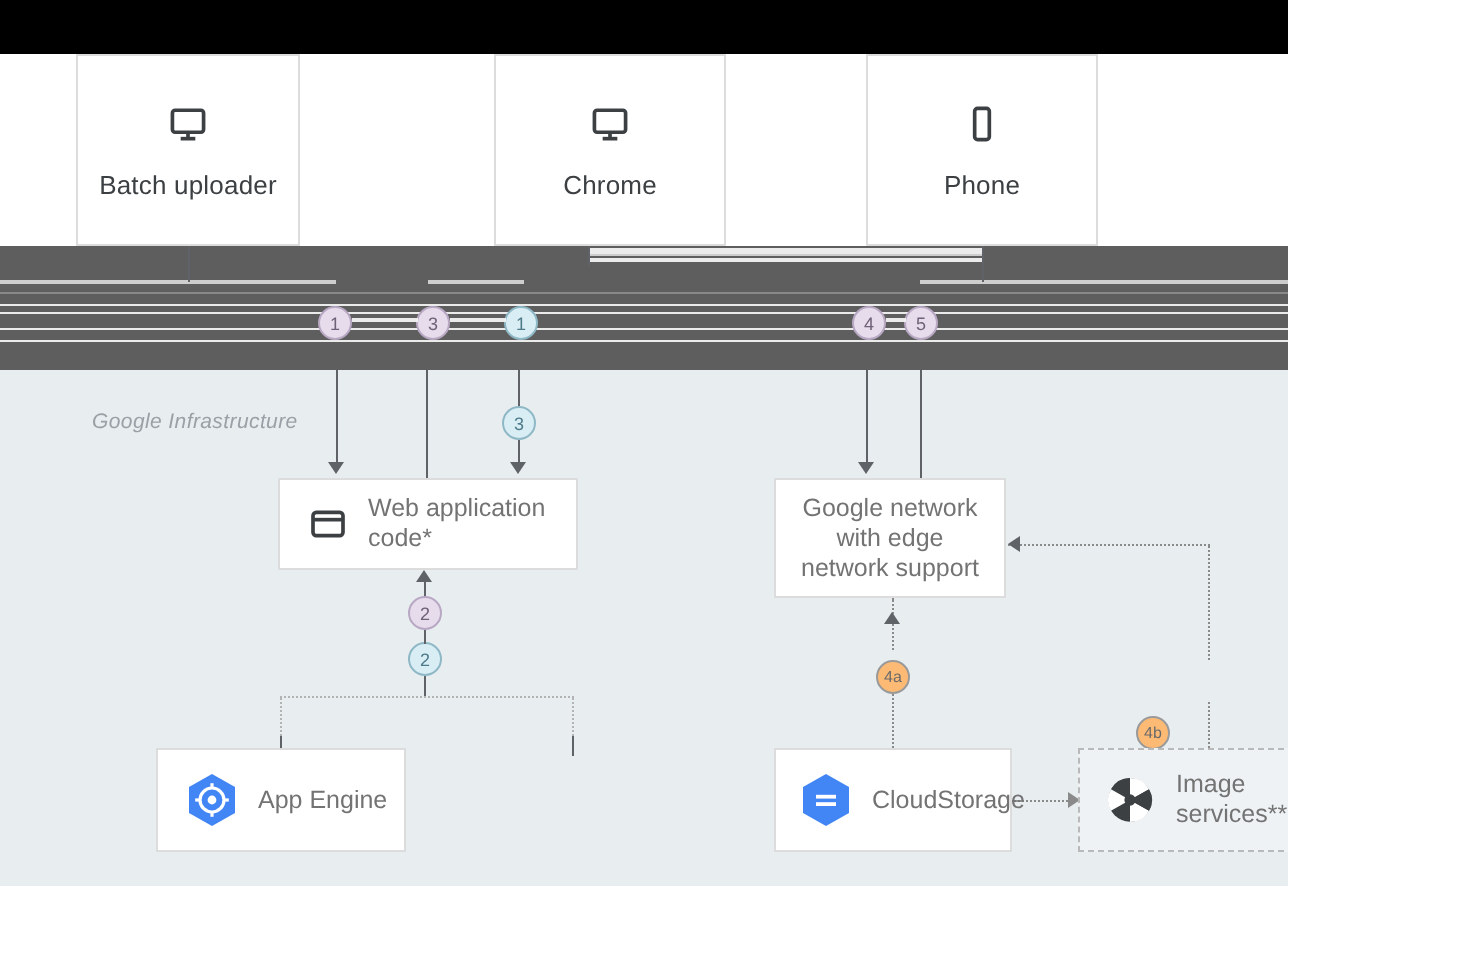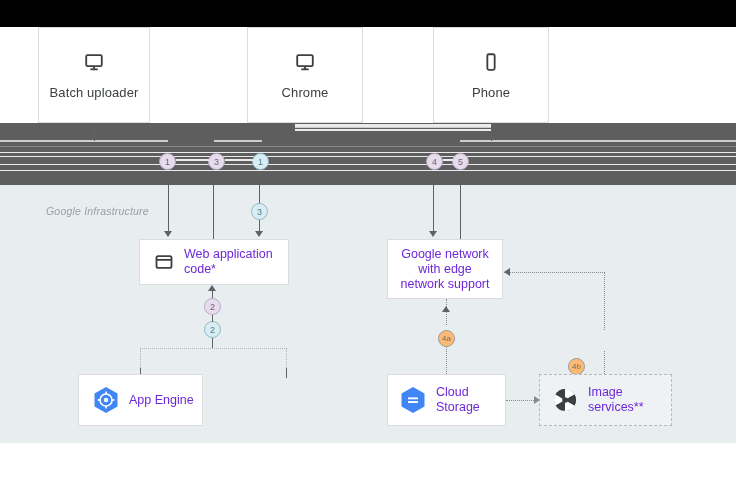--- a/index.html
+++ b/index.html
@@ -2,21 +2,21 @@
 <html><head>
 <meta charset="utf-8">
 <style>
   html,body{margin:0;padding:0;}
   body{
     width:736px;height:480px;
     background:#ffffff;
     font-family:"Liberation Sans", sans-serif;
     overflow:hidden;
   }
-  #stage{position:relative;width:736px;height:480px;overflow:hidden;}
+  #stage{position:relative;width:644px;height:480px;overflow:hidden;}
 
   
   .band-black{position:absolute;left:0;top:0;width:736px;height:27px;background:#000000;}
   .band-white{position:absolute;left:0;top:27px;width:736px;height:96px;background:#ffffff;}
   .band-gray{position:absolute;left:0;top:123px;width:736px;height:62px;background:#5e5e5e;}
   .band-lower{position:absolute;left:0;top:185px;width:736px;height:295px;background:#e8edf0;}
   .band-bottom-white{position:absolute;left:0;top:443px;width:736px;height:37px;background:#ffffff;}
 
   
   .streak{position:absolute;background:#9a9a9a;opacity:.55;}
@@ -32,21 +32,21 @@
   }
   .device .ico{margin-bottom:12px;line-height:0;}
   .device .lbl{font-size:13px;color:#3c4043;letter-spacing:.1px;}
 
   
   .node{
     position:absolute;background:#ffffff;border:1px solid #dcdcdc;
     box-sizing:border-box;display:flex;align-items:center;
   }
   .node.center{justify-content:center;text-align:center;}
-  .node .txt{font-size:12.5px;color:#6d28d9;line-height:15px;}
+  .node .txt{font-size:12.5px;color:#737373;line-height:15px;}
   .node .gico{flex:0 0 auto;margin-right:10px;line-height:0;}
   .node.dashed{border:1px dashed #b9b9b9;background:#eef2f4;}
 
   
   .groupframe{position:absolute;border:1px dotted #b3b3b3;box-sizing:border-box;}
 
   
   .vline{position:absolute;width:1px;background:#5f6368;}
   .dotline-v{position:absolute;width:0;border-left:1px dotted #8a8a8a;}
   .dotline-h{position:absolute;height:0;border-top:1px dotted #8a8a8a;}
@@ -233,21 +233,21 @@
   <div class="arrow-r" style="left:534px;top:396px;"></div>
 
   <div class="node" style="left:387px;top:374px;width:119px;height:52px;padding:0 0 0 12px;">
     <span class="gico">
       <svg width="26" height="28" viewBox="0 0 26 28">
         <polygon points="13,1 24.5,7.5 24.5,20.5 13,27 1.5,20.5 1.5,7.5" fill="#4285f4"></polygon>
         <rect x="8" y="11.4" width="10" height="1.9" fill="#ffffff"></rect>
         <rect x="8" y="15.1" width="10" height="1.9" fill="#ffffff"></rect>
       </svg>
     </span>
-    <span style="display:flex;flex-direction:column;">
+    <span style="display:flex;">
       <span class="txt">Cloud</span>
       <span class="txt">Storage</span>
     </span>
   </div>
 
   <div class="node dashed" style="left:539px;top:374px;width:133px;height:52px;padding:0 0 0 12px;">
     <span class="gico">
       <svg width="26" height="26" viewBox="0 0 24 24">
         <circle cx="12" cy="12" r="10" fill="#3c4043"></circle>
         <path d="M12 12 L12 1.8 A10 10 0 0 1 20.8 7 Z" fill="#ffffff"></path>

